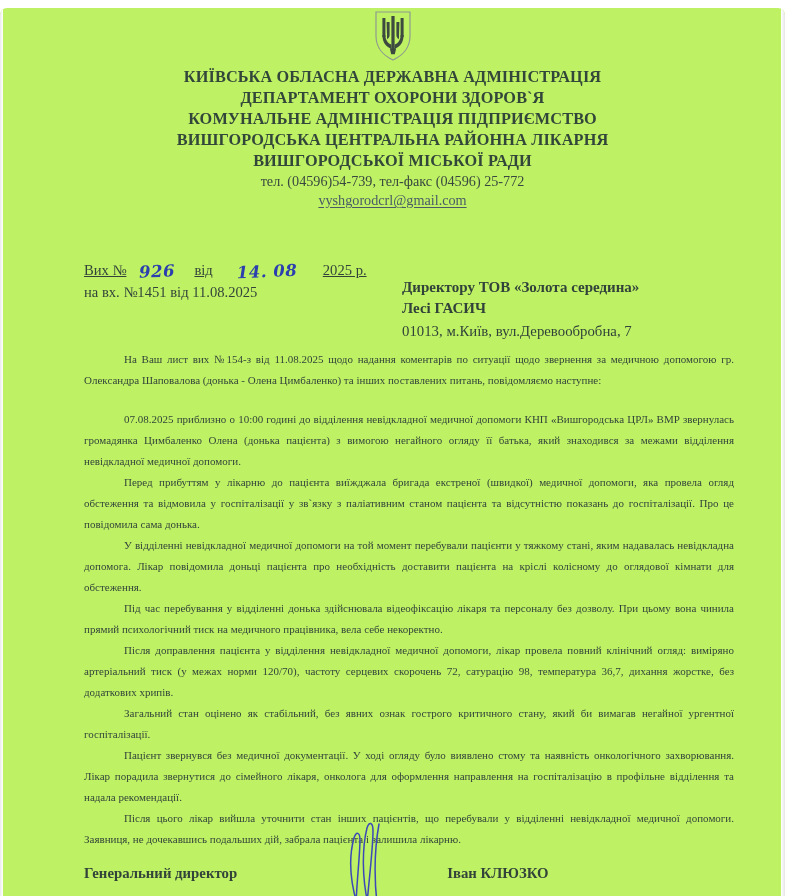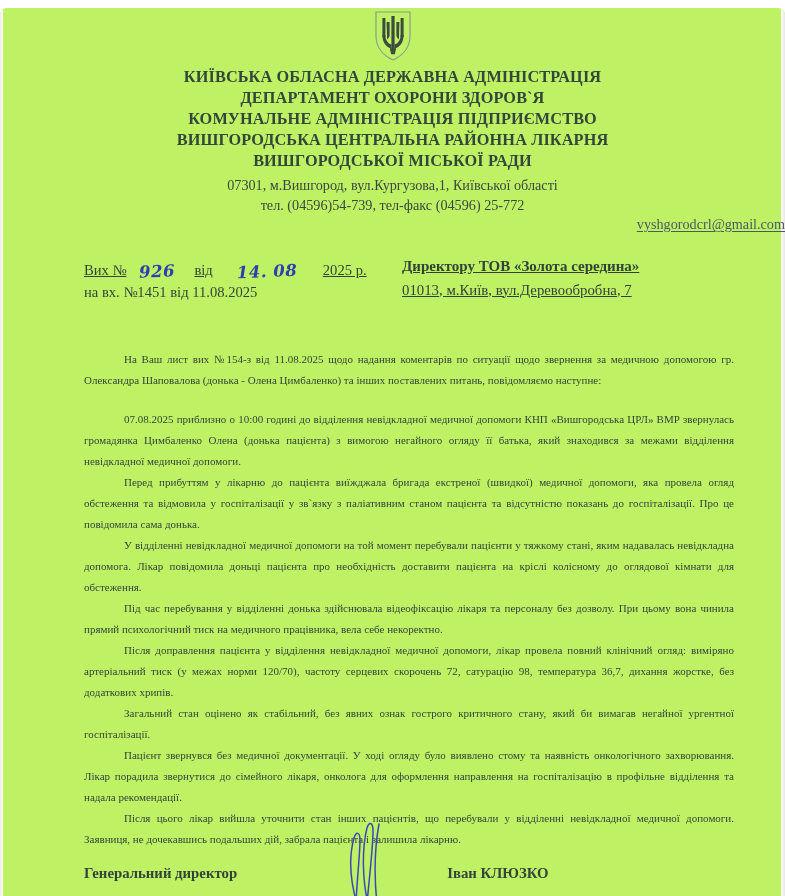--- a/index.html
+++ b/index.html
@@ -59,21 +59,20 @@
     color: #3a4740;
     margin-top: 1px;
   }
   .contact-line.first { margin-top: 5px; }
   .email-line {
     font-size: 14.2px;
     line-height: 19px;
     color: #4a5a67;
     text-decoration: underline;
     text-underline-offset: 2px;
-    text-align: right;
   }
 
   
   .ref-block {
     position: absolute;
     top: 252px;
     left: 84px;
     width: 320px;
     font-size: 14.6px;
     color: #33433a;
@@ -116,25 +115,24 @@
   .rule-w2 { width: 96px; }
   .ref-row2 {
     line-height: 21px;
     margin-top: 2px;
     font-size: 14.6px;
     white-space: nowrap;
   }
 
   .addressee {
     position: absolute;
-    top: 248px;
+    top: 269px;
     left: 402px;
     width: 370px;
     color: #32423a;
-    text-decoration: underline;
   }
   .addr-bold {
     font-weight: bold;
     font-size: 15px;
     line-height: 20.5px;
     white-space: nowrap;
   }
   .addr-plain {
     font-size: 14.8px;
     line-height: 21px;
@@ -233,21 +231,20 @@
       </svg>
     </span>
   </div>
 
   <div class="letterhead">
     <div class="org-line">КИЇВСЬКА ОБЛАСНА ДЕРЖАВНА АДМІНІСТРАЦІЯ</div>
     <div class="org-line">ДЕПАРТАМЕНТ ОХОРОНИ ЗДОРОВ`Я</div>
     <div class="org-line">КОМУНАЛЬНЕ АДМІНІСТРАЦІЯ ПІДПРИЄМСТВО</div>
     <div class="org-line">ВИШГОРОДСЬКА ЦЕНТРАЛЬНА РАЙОННА ЛІКАРНЯ</div>
     <div class="org-line">ВИШГОРОДСЬКОЇ МІСЬКОЇ РАДИ</div>
-    <div class="contact-line first">07301, м.Вишгород, вул.Кургузова,1, Київської області</div>
     <div class="contact-line">тел. (04596)54-739, тел-факс (04596) 25-772</div>
     <div class="email-line">vyshgorodcrl@gmail.com</div>
   </div>
 
   <div class="ref-block">
     <div class="ref-row1">
       <span class="ref-label">Вих №</span>
       <span class="blank-rule rule-w1">
         <span class="hand">926</span>
         <span class="rule-green"></span>
@@ -257,20 +254,21 @@
         <span class="hand">14. 08</span>
         <span class="rule-multi"></span>
       </span>
       <span class="ref-label" style="margin-left:8px;">2025 р.</span>
     </div>
     <div class="ref-row2">на вх. №1451 від 11.08.2025</div>
   </div>
 
   <div class="addressee">
     <div class="addr-bold">Директору ТОВ «Золота середина»</div>
+    <div class="addr-bold">Лесі ГАСИЧ</div>
     <div class="addr-plain">01013, м.Київ, вул.Деревообробна, 7</div>
   </div>
 
   <div class="body-text">
     <p class="para">На Ваш лист вих №154-з від 11.08.2025 щодо надання коментарів по ситуації щодо звернення за медичною допомогою гр. Олександра Шаповалова (донька - Олена Цимбаленко) та інших поставлених питань, повідомляємо наступне:</p>
     <p class="para gap">07.08.2025 приблизно о 10:00 годині до відділення невідкладної медичної допомоги КНП «Вишгородська ЦРЛ» ВМР звернулась  громадянка Цимбаленко Олена (донька пацієнта) з вимогою негайного огляду її батька, який знаходився за межами відділення невідкладної медичної допомоги.</p>
     <p class="para tight">Перед прибуттям у лікарню до пацієнта виїжджала бригада екстреної (швидкої) медичної допомоги, яка провела огляд обстеження та відмовила у госпіталізації у зв`язку з паліативним станом пацієнта та відсутністю показань до госпіталізації. Про це повідомила сама донька.</p>
     <p class="para tight">У відділенні невідкладної медичної допомоги на той момент перебували пацієнти у тяжкому стані, яким надавалась невідкладна допомога. Лікар повідомила доньці пацієнта про необхідність доставити пацієнта на кріслі колісному до оглядової кімнати для обстеження.</p>
     <p class="para tight">Під час перебування у відділенні донька здійснювала відеофіксацію лікаря та персоналу без дозволу. При цьому вона чинила прямий психологічний тиск на медичного працівника, вела себе некоректно.</p>
     <p class="para tight">Після доправлення пацієнта у відділення невідкладної медичної допомоги, лікар провела повний клінічний огляд: виміряно артеріальний тиск (у межах норми 120/70), частоту серцевих скорочень 72, сатурацію 98, температура 36,7, дихання жорстке, без додаткових хрипів.</p>

